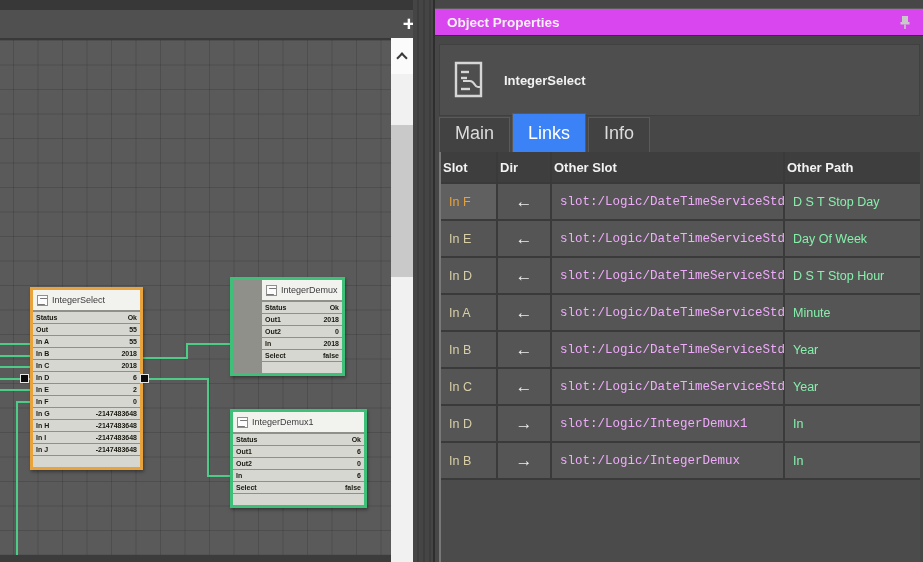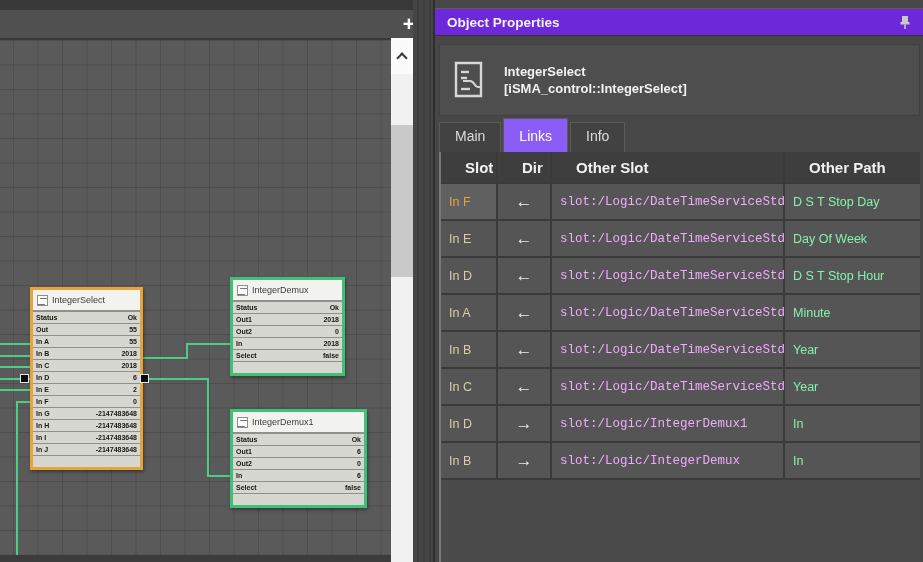--- a/index.html
+++ b/index.html
@@ -41,42 +41,42 @@
                 display:flex; align-items:center; justify-content:center; }
   .chev { width:8px; height:8px; border:2px solid #3a3a3a; border-width:2px 2px 0 0;
           transform:rotate(-45deg); margin-top:4px; }
   .scroll-thumb { position:absolute; left:0; top:87px; width:22px; height:152px; background:#c9c9c9; }
   .splitter { position:absolute; left:413px; top:0; width:20px; height:562px;
               background:repeating-linear-gradient(90deg,#454545 0 4px,#3d3d3d 4px 6px); }
 
   
   .panel { position:absolute; left:433px; top:0; width:490px; height:562px; background:#474747;
            border-left:2px solid #2e2e2e; }
-  .panel-header { position:absolute; left:0; top:8px; width:100%; height:28px; background:#6d28d9;
+  .panel-header { position:absolute; left:0; top:8px; width:100%; height:28px; background:#d946ef;
                   border-top:1px solid #5c5c5c; border-bottom:1px solid #333;
                   display:flex; align-items:center; justify-content:space-between; padding:0 12px; }
   .panel-title { color:#f2f2f2; font-size:13.5px; font-weight:700; }
   .pin { display:flex; align-items:center; }
 
   .obj-box { position:absolute; left:4px; top:44px; width:481px; height:72px; background:#4e4e4e;
              border:1px solid #404040; display:flex; align-items:center; gap:14px; padding:0 10px; }
   .obj-icon { flex:none; display:flex; }
   .obj-name, .obj-type { color:#f2f2f2; font-size:13px; font-weight:700; line-height:17px; }
 
   .tabs { position:absolute; left:4px; top:119px; height:33px; display:flex; align-items:flex-end; gap:2px; }
   .tab { background:#424242; border:1px solid #5a5a5a; border-bottom:none; color:#dcdcdc;
-         font-size:14px; padding:5px 15px 8px; cursor:default; }
-  .tab.active { background:#8b5cf6; color:#ffffff; padding-top:9px; }
+         font-size:18px; padding:5px 15px 8px; cursor:default; }
+  .tab.active { background:#3b82f6; color:#ffffff; padding-top:9px; }
 
   .table-area { position:absolute; left:4px; top:152px; right:3px; bottom:0; background:#4b4b4b;
                 border-left:2px solid #787878; }
   .ptable { display:grid; grid-template-columns:55px 52px 231px 1fr; gap:2px; background:#3a3a3a;
             border-bottom:2px solid #3a3a3a; }
-  .th { background:#3e3e3e; color:#f2f2f2; font-weight:700; font-size:15px; height:30px;
-        display:flex; align-items:center; padding:0 24px; }
+  .th { background:#3e3e3e; color:#f2f2f2; font-weight:700; font-size:13px; height:30px;
+        display:flex; align-items:center; padding:0 2px; }
   .td { background:#555555; height:35px; display:flex; align-items:center; padding:0 8px; font-size:12.5px; }
   .td.slot  { color:#d8cfa6; }
   .td.slot.sel { background:#606060; color:#e8a23c; }
   .td.dir   { justify-content:center; color:#ececec; font-size:17px; padding:0; }
   .td.path  { color:#f0abfc;font-family:Liberation Mono, monospace; }
   .td.other { color:#86efac; }
 </style>
 </head>
 <body>
 
@@ -156,21 +156,21 @@
               <span>-2147483648</span>
             </div>
             <div class="brow">
               <span>In J</span>
               <span>-2147483648</span>
             </div>
             <div class="bfoot"></div>
           </div>
       </div>
 
-      <div class="block" id="blk-demux" style="left: 230px; top: 237px; width: 115px; border-color: rgb(63, 192, 120);">
+      <div class="block" id="blk-demux" style="left: 230px; top: 237px; width: 115px; border-color: rgb(63, 192, 120); padding-left: 29px;">
         <div class="bhead">
           <span class="bicon"></span>
           <span class="btitle">IntegerDemux</span>
         </div>
         <div class="brows">
             <div class="brow">
               <span>Status</span>
               <span>Ok</span>
             </div>
             <div class="brow">
@@ -256,21 +256,20 @@
         <svg width="40" height="46" viewBox="0 0 40 46" fill="none" stroke="#d6d6d6" stroke-width="2.4">
           <path d="M6 6 h25 v33 h-25 z"></path>
           <path d="M11 15 h8"></path>
           <path d="M11 21 h6"></path>
           <path d="M11 32 h9"></path>
           <path d="M13 24 h7 c5 0 4 6 8 6 h4" stroke-width="2.2"></path>
         </svg>
       </span>
       <div class="obj-titles">
         <div class="obj-name">IntegerSelect</div>
-        <div class="obj-type">[iSMA_control::IntegerSelect]</div>
       </div>
     </div>
 
     <div class="tabs">
         <div class="tab">Main</div>
         <div class="tab active">Links</div>
         <div class="tab">Info</div>
       </div>
 
     <div class="table-area">

